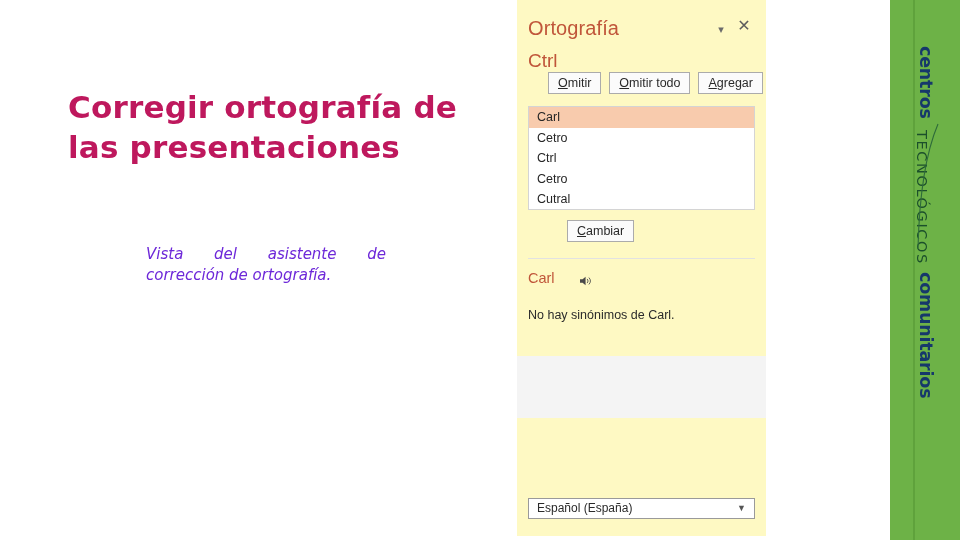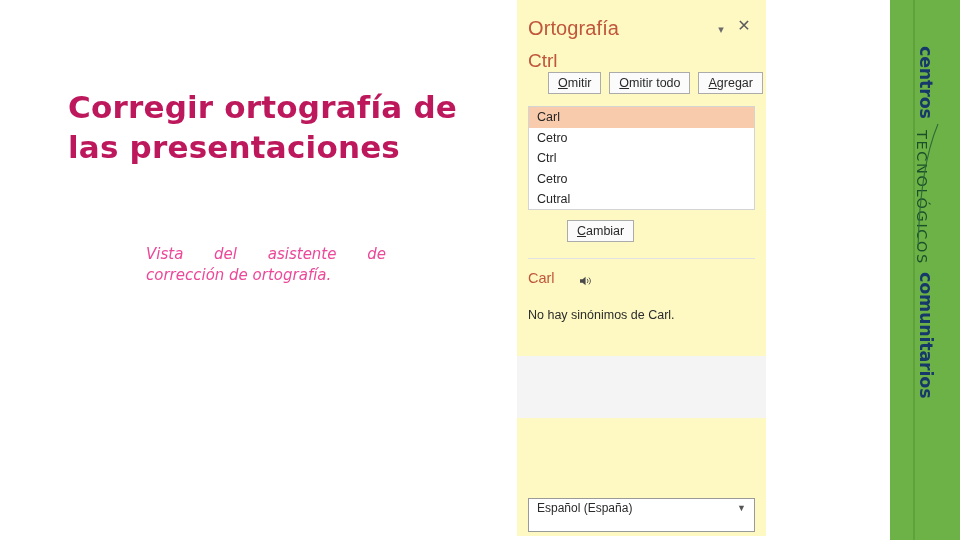--- a/index.html
+++ b/index.html
@@ -22,21 +22,21 @@
     white-space:pre-line;
   }
 
   
   #slide-caption{
     position:absolute;left:146px;top:244px;width:240px;
     font-family:"DejaVu Sans", sans-serif;
     font-style:italic;
     font-size:15px;
     line-height:1.42;
-    color:#ec4899;
+    color:#6d28d9;
     text-align:justify;
     text-justify:inter-word;
   }
 
   
   #spelling-pane{
     position:absolute;left:517px;top:0px;width:249px;height:536px;
     background:#fef9c3;
     box-sizing:border-box;
   }
@@ -112,21 +112,21 @@
     position:absolute;left:11px;top:292px;
     font-size:12.5px;color:#2b2b2b;margin-top:16px;
   }
 
   #pane-band{
     position:absolute;left:0px;top:356px;width:249px;height:62px;
     background:#f4f4f4;
   }
 
   #language-select{
-    position:absolute;left:11px;top:498px;width:227px;height:34px;
+    position:absolute;left:11px;top:498px;width:227px;height:21px;
     border:1px solid #9a9a9a;background:#ffffff;box-sizing:border-box;
   }
   #language-label{
     position:absolute;left:8px;top:0px;line-height:19px;
     font-size:12px;color:#2b2b2b;
   }
   #language-caret{
     position:absolute;right:8px;top:0px;line-height:19px;
     font-size:9px;color:#555;
   }

